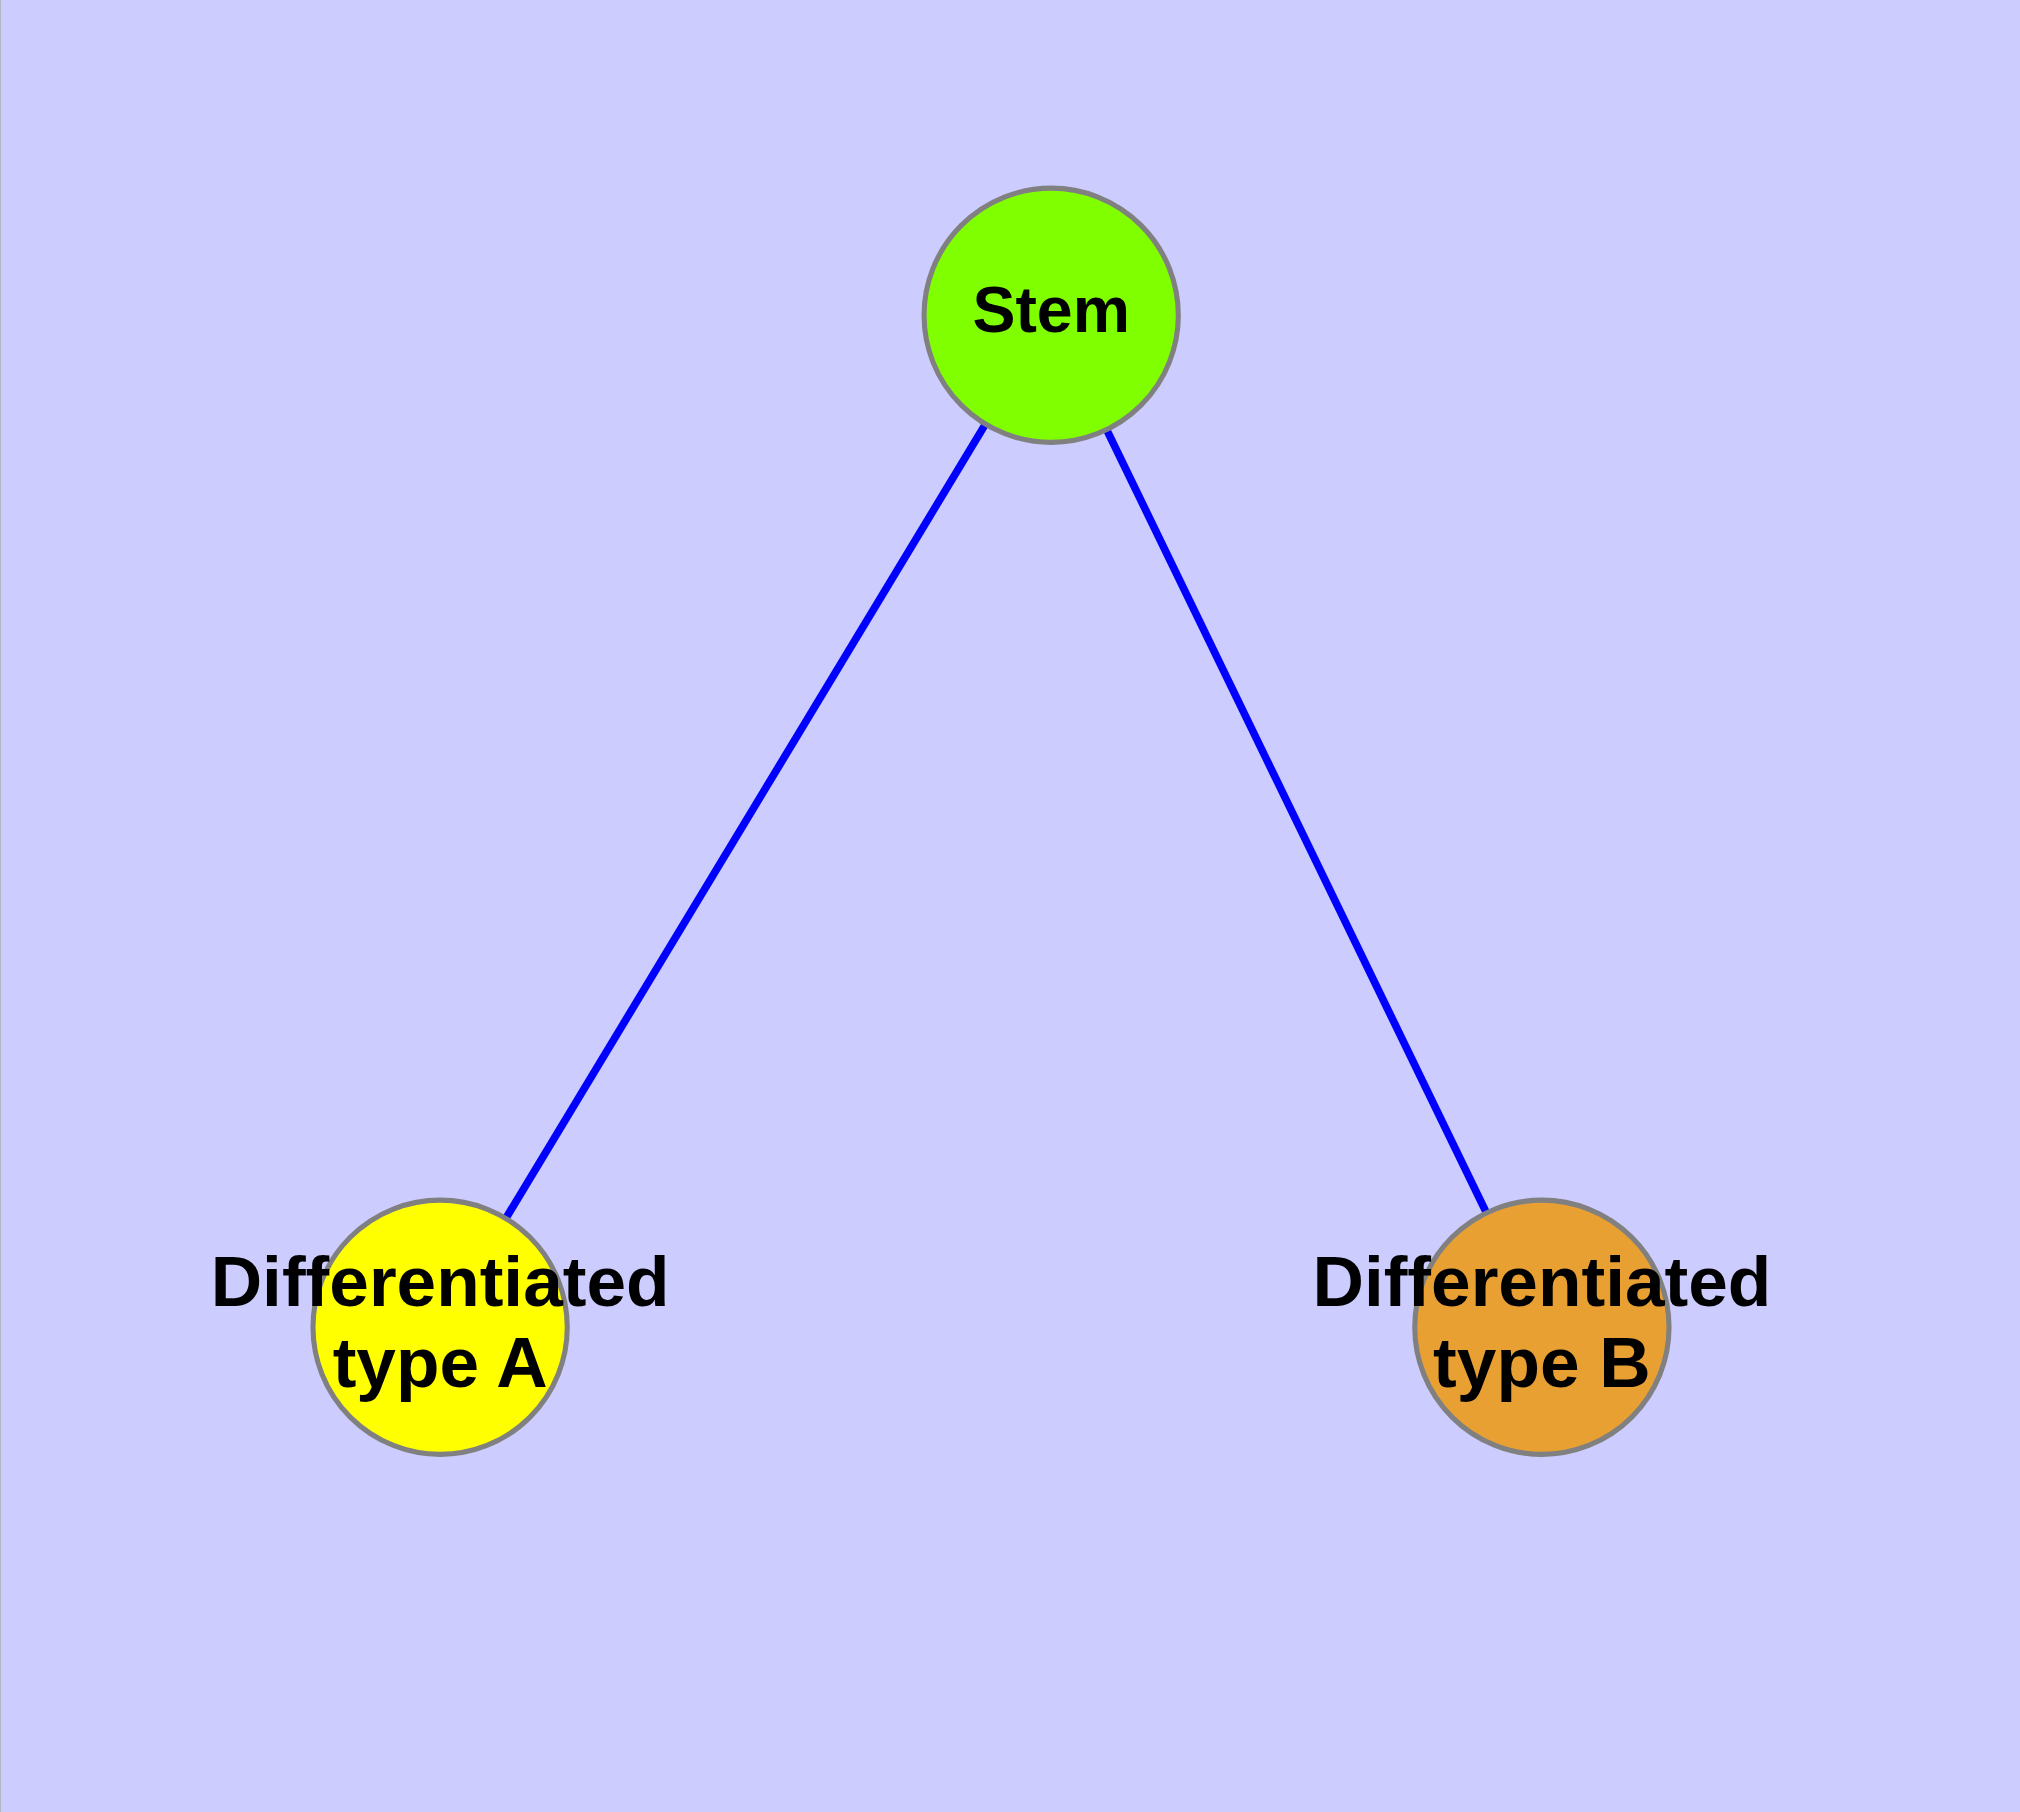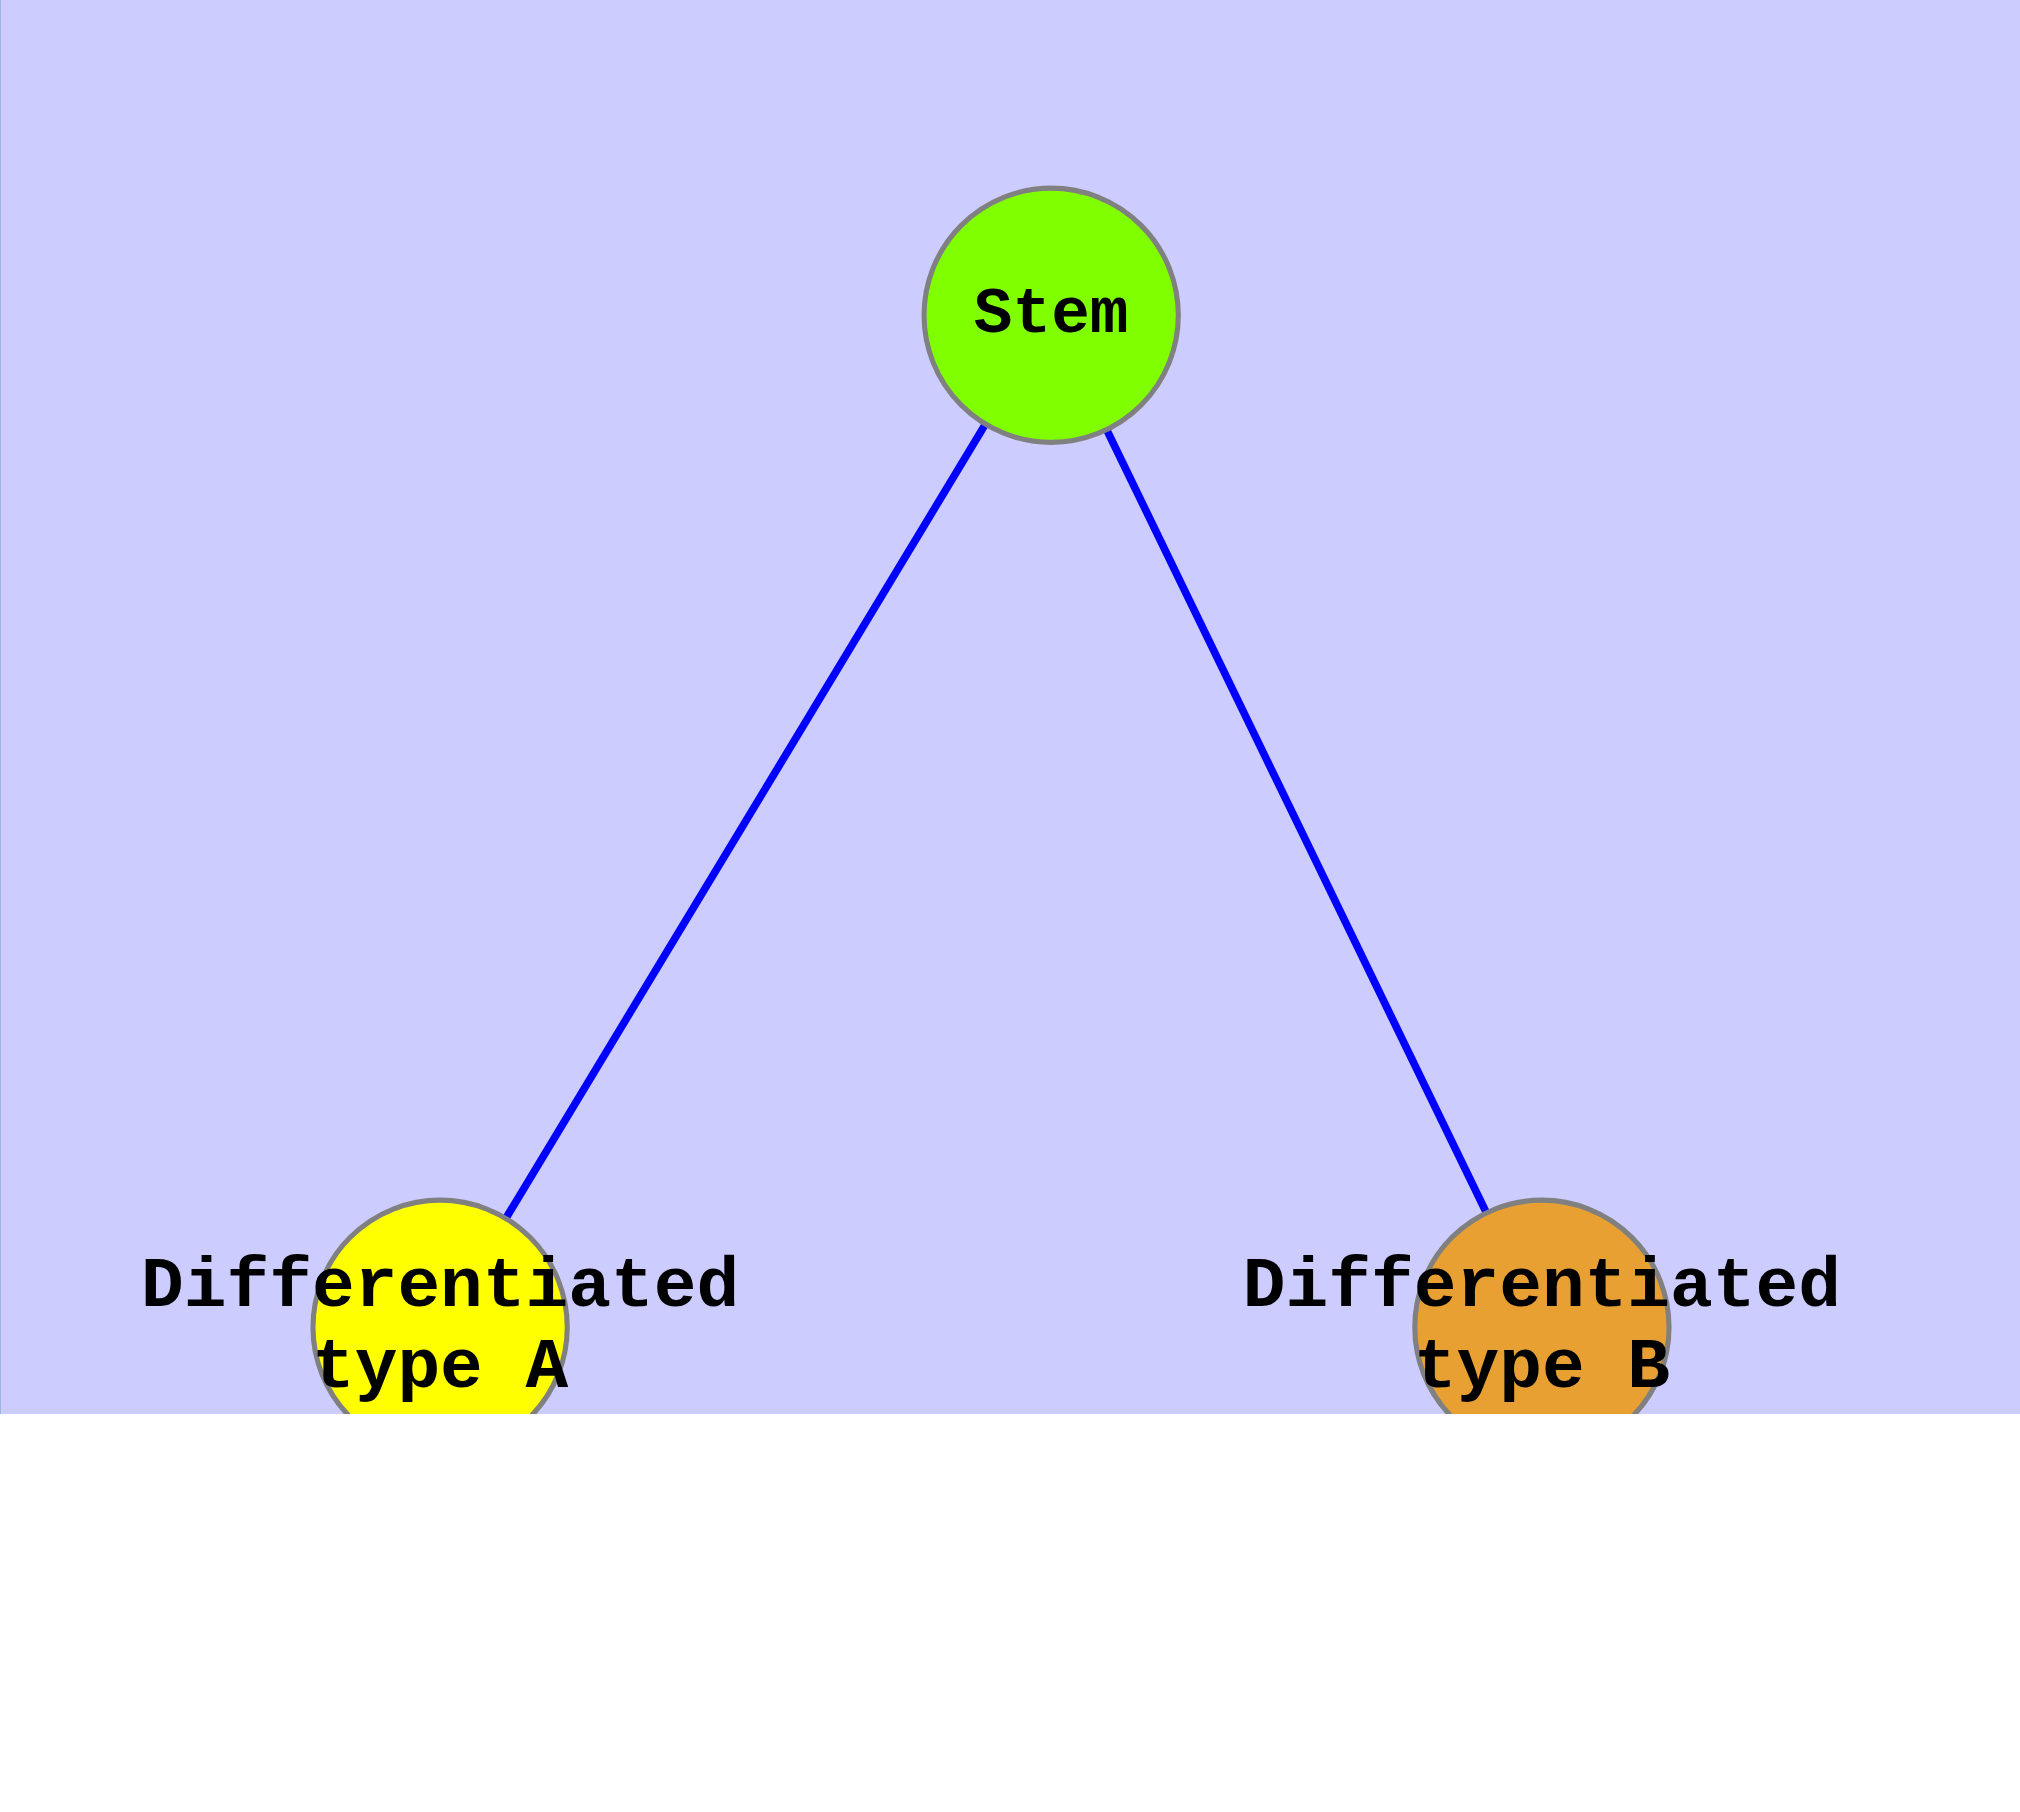--- a/index.html
+++ b/index.html
@@ -28,21 +28,21 @@
     fill: #000000;
     text-anchor: middle;
     dominant-baseline: middle;
     paint-order: normal;
     white-space: pre;
   }
 </style>
 </head>
 <body>
 
-<div id="canvas" style="width: 2021px; height: 1414px; background: #0f766e; font-family: Liberation Mono, monospace;">
+<div id="canvas" style="width: 2021px; height: 1812px; background: #4d7c0f;">
   <svg id="graph-svg" viewBox="0 0 2384 2138" xmlns="http://www.w3.org/2000/svg" style="width: 2021px; height: 1812px;">
 
     <rect id="bg-rect" x="0" y="0" width="2384" height="2138" fill="#ccccff"></rect>
 
     <g id="edges-layer">
         <line x1="1240" y1="372" x2="519" y2="1566" stroke="#0000ff" stroke-width="9" stroke-linecap="butt"></line>
         <line x1="1240" y1="372" x2="1819" y2="1566" stroke="#0000ff" stroke-width="9" stroke-linecap="butt"></line>
       </g>
     <g id="nodes-layer">
         <g>

